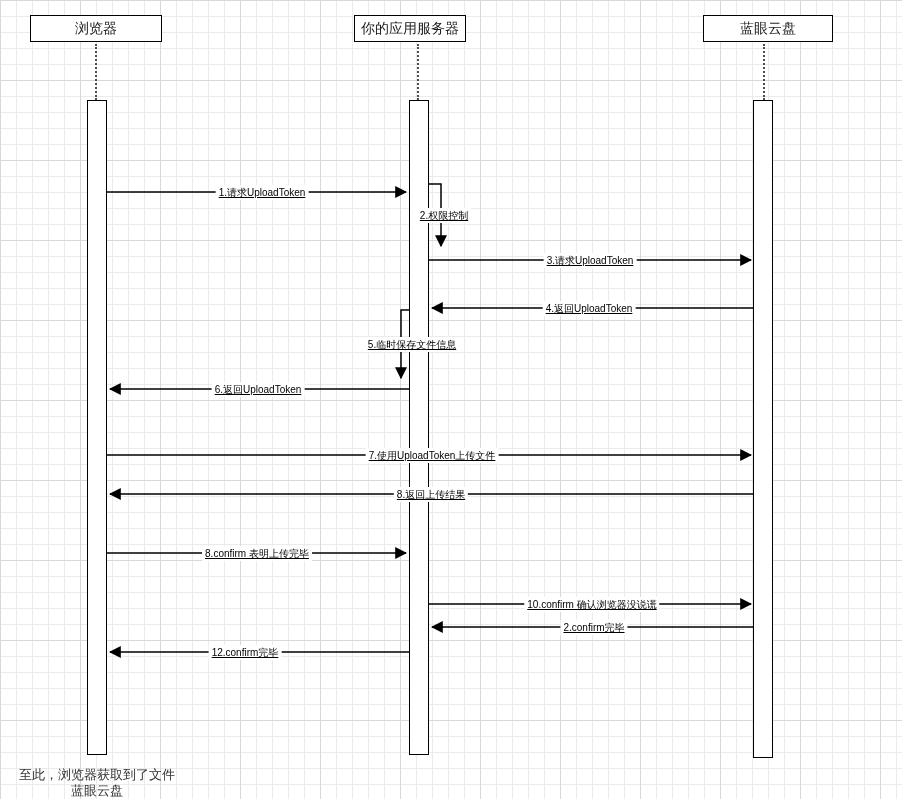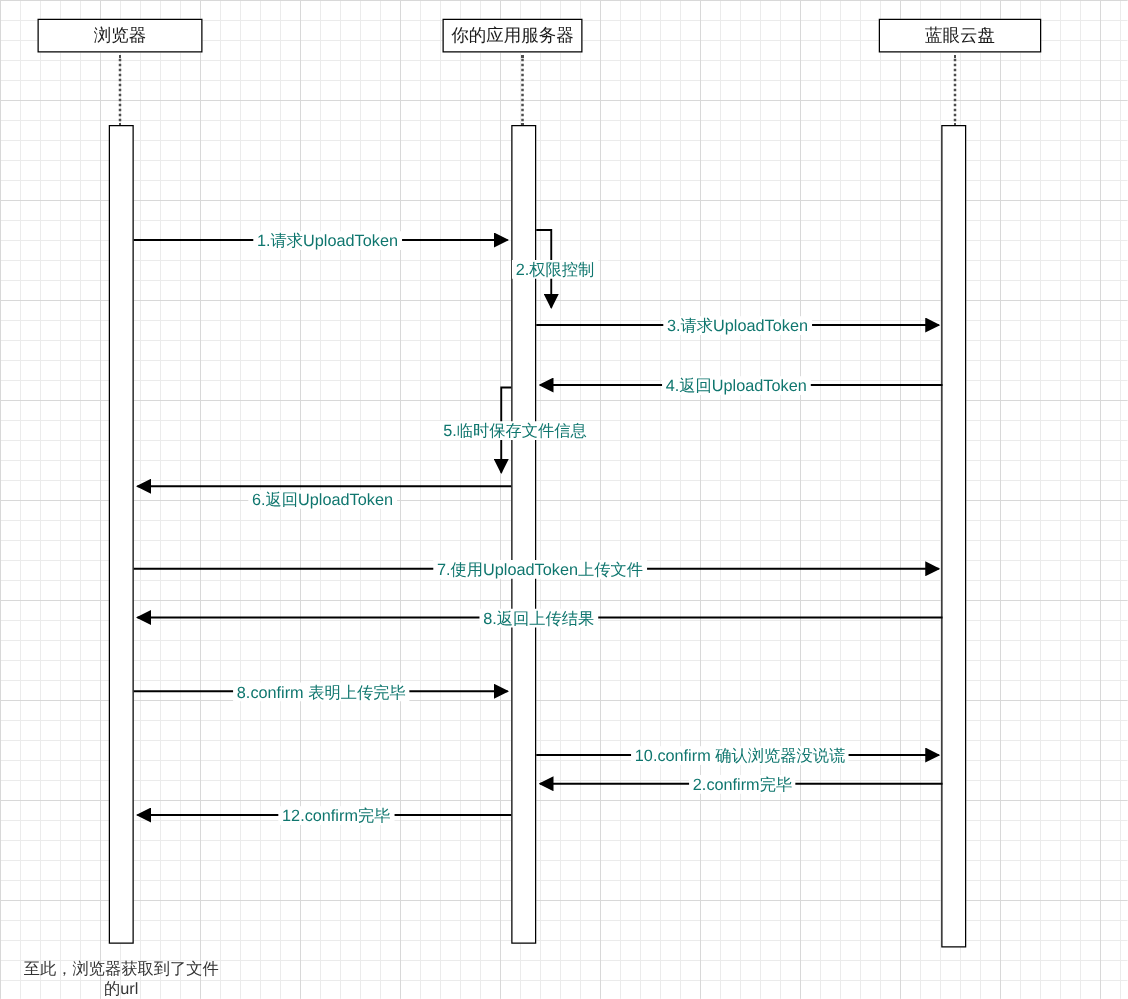--- a/index.html
+++ b/index.html
@@ -50,26 +50,27 @@
   }
   svg.arrows line, svg.arrows polyline{
     stroke:#000000;
     stroke-width:1.5;
     fill:none;
   }
   .msg-label{
     position:absolute;
     transform:translateX(-50%);
     white-space:nowrap;
-    font-size:13px;
-    color:#0f766e;
+    font-size:10px;
+    color:#000000;
     background:#ffffff;
     padding:0 3px;
     line-height:15px;
     z-index:5;
+    text-decoration:underline;
   }
   .footnote{
     position:absolute;
     left:97px;top:767px;
     transform:translateX(-50%);
     font-size:13px;color:#333333;
     text-align:center;
     white-space:pre-line;
     line-height:16px;
     z-index:5;
@@ -116,24 +117,24 @@
 
   <div class="bar" style="left:87px;top:100px;height:655px;"></div>
   <div class="bar" style="left:409px;top:100px;height:655px;"></div>
   <div class="bar" style="left:753px;top:100px;height:658px;"></div>
 
   <div class="msg-label" style="left:262px;top:185px;">1.请求UploadToken</div>
   <div class="msg-label" style="left:444px;top:208px;text-align:right;">2.权限控制</div>
   <div class="msg-label" style="left:590px;top:253px;text-align:right;">3.请求UploadToken</div>
   <div class="msg-label" style="left:589px;top:301px;">4.返回UploadToken</div>
   <div class="msg-label" style="left:412px;top:337px;">5.临时保存文件信息</div>
-  <div class="msg-label" style="left:258px;top:392px;">6.返回UploadToken</div>
+  <div class="msg-label" style="left:258px;top:382px;">6.返回UploadToken</div>
   <div class="msg-label" style="left:432px;top:448px;">7.使用UploadToken上传文件</div>
   <div class="msg-label" style="left:431px;top:487px;">8.返回上传结果</div>
   <div class="msg-label" style="left:257px;top:546px;">8.confirm 表明上传完毕</div>
   <div class="msg-label" style="left:592px;top:597px;">10.confirm 确认浏览器没说谎</div>
   <div class="msg-label" style="left:594px;top:620px;">2.confirm完毕</div>
-  <div class="msg-label" style="left:269px;top:645px;">12.confirm完毕</div>
+  <div class="msg-label" style="left:245px;top:645px;">12.confirm完毕</div>
 
   <div class="footnote">至此，浏览器获取到了文件
-的url</div>
+蓝眼云盘</div>
 
 </div>
 
 </body></html>

